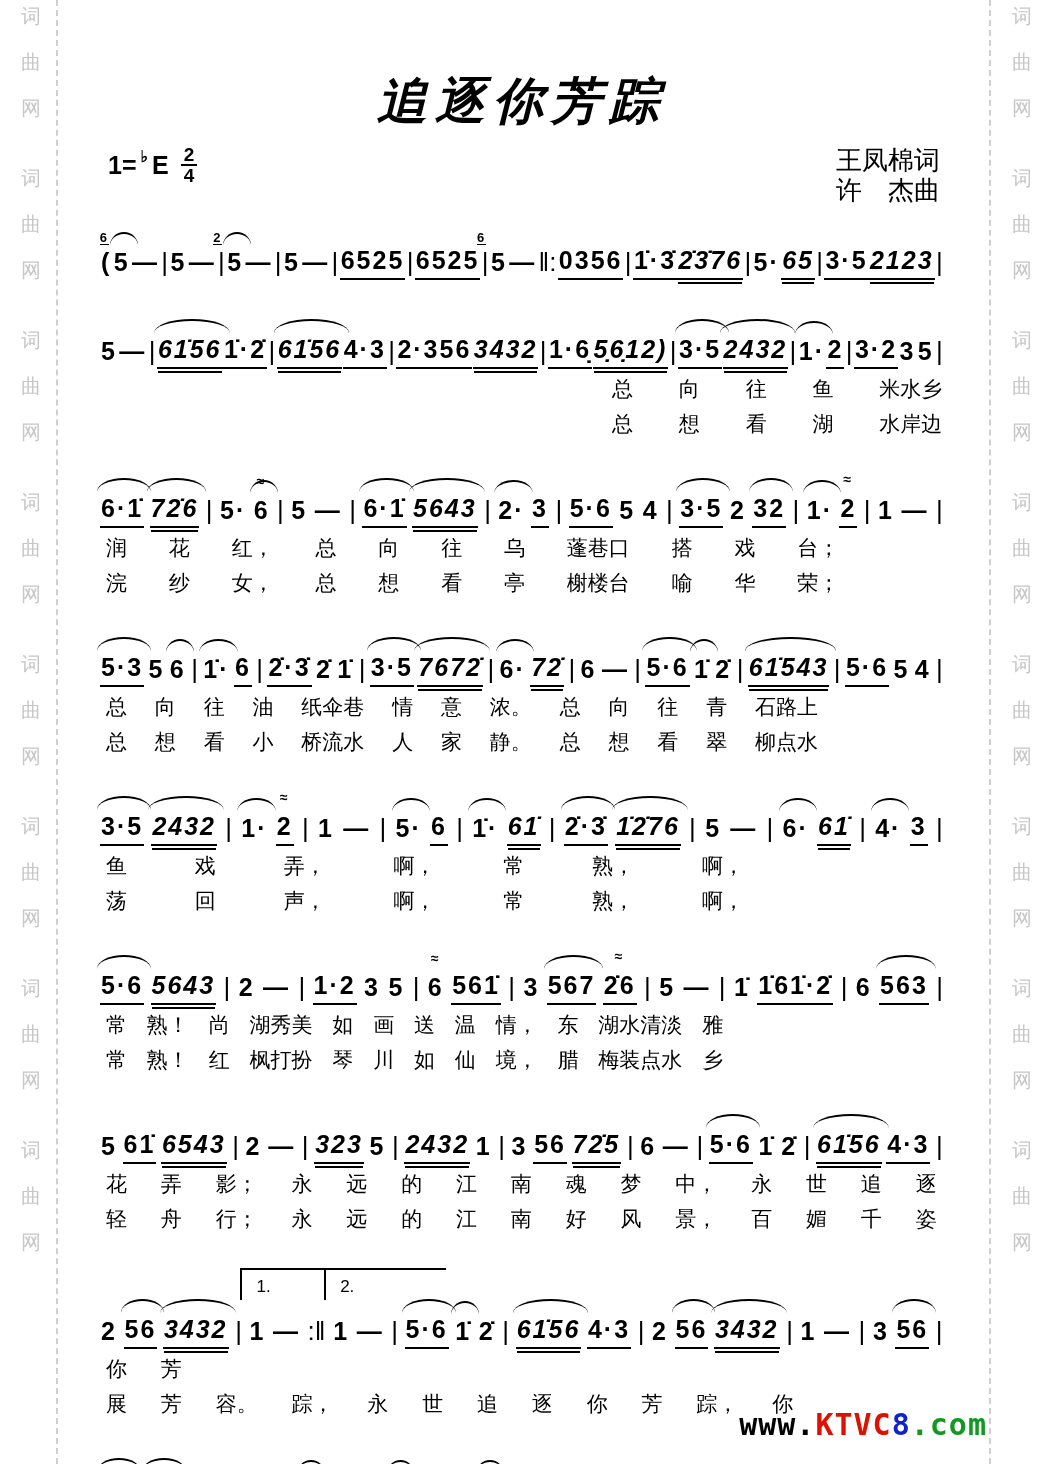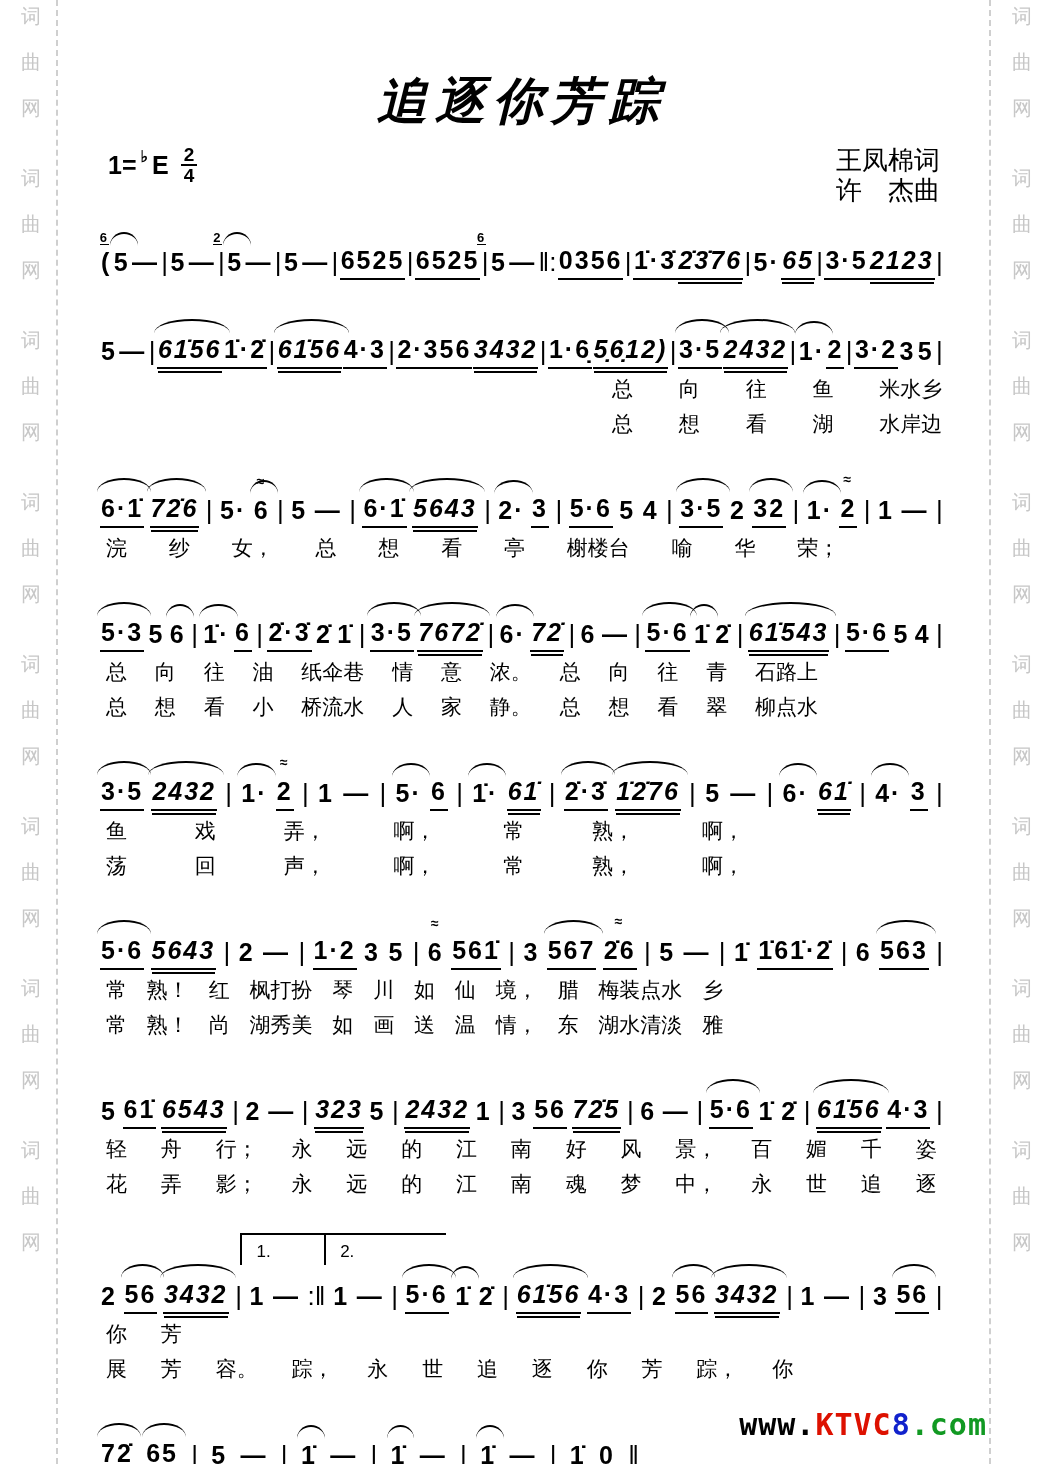--- a/index.html
+++ b/index.html
@@ -273,20 +273,21 @@
           <span class="tok">2</span>
           <span class="tok u1">32<span class="arc"></span></span>
           <span class="tok bar">|</span>
           <span class="tok">1·<span class="arc"></span></span>
           <span class="tok u1">2<span class="orn">≈</span></span>
           <span class="tok bar">|</span>
           <span class="tok">1</span>
           <span class="tok">—</span>
           <span class="tok bar">|</span>
         </div>
+        <div class="lyr l1">润 花 红， 总 向 往 乌 蓬巷口 搭 戏 台；</div>
         <div class="lyr l2">浣 纱 女， 总 想 看 亭 榭楼台 喻 华 荣；</div>
       </div>
       <div class="system sys-s4">
         <div class="sysrow">
           <span class="tok u1">5·3<span class="arc"></span></span>
           <span class="tok">5</span>
           <span class="tok">6<span class="arc"></span></span>
           <span class="tok bar">|</span>
           <span class="tok">1̇·<span class="arc"></span></span>
           <span class="tok u1">6</span>
@@ -373,22 +374,22 @@
           <span class="tok">5</span>
           <span class="tok">—</span>
           <span class="tok bar">|</span>
           <span class="tok">1̇</span>
           <span class="tok u1">1̇61̇·2̇</span>
           <span class="tok bar">|</span>
           <span class="tok">6</span>
           <span class="tok u1">563<span class="arc"></span></span>
           <span class="tok bar">|</span>
         </div>
+        <div class="lyr l2">常 熟！ 尚 湖秀美 如 画 送 温 情， 东 湖水清淡 雅</div>
         <div class="lyr l1">常 熟！ 红 枫打扮 琴 川 如 仙 境， 腊 梅装点水 乡</div>
-        <div class="lyr l2">常 熟！ 尚 湖秀美 如 画 送 温 情， 东 湖水清淡 雅</div>
       </div>
       <div class="system sys-s7">
         <div class="sysrow">
           <span class="tok">5</span>
           <span class="tok u1">61̇</span>
           <span class="tok u2">6543</span>
           <span class="tok bar">|</span>
           <span class="tok">2</span>
           <span class="tok">—</span>
           <span class="tok bar">|</span>
@@ -406,22 +407,22 @@
           <span class="tok">—</span>
           <span class="tok bar">|</span>
           <span class="tok u1">5·6<span class="arc"></span></span>
           <span class="tok">1̇</span>
           <span class="tok">2̇</span>
           <span class="tok bar">|</span>
           <span class="tok u2">61̇56<span class="arc"></span></span>
           <span class="tok u1">4·3</span>
           <span class="tok bar">|</span>
         </div>
+        <div class="lyr l2">花 弄 影； 永 远 的 江 南 魂 梦 中， 永 世 追 逐</div>
         <div class="lyr l1">轻 舟 行； 永 远 的 江 南 好 风 景， 百 媚 千 姿</div>
-        <div class="lyr l2">花 弄 影； 永 远 的 江 南 魂 梦 中， 永 世 追 逐</div>
       </div>
       <div class="system sys-s8 has-volta">
         <div class="sysrow">
           <span class="tok">2</span>
           <span class="tok u1">56<span class="arc"></span></span>
           <span class="tok u2">3432<span class="arc"></span></span>
           <span class="tok bar">|</span>
           <span class="tok">1<span class="volta">1.</span></span>
           <span class="tok">—</span>
           <span class="tok bar">:‖</span>

